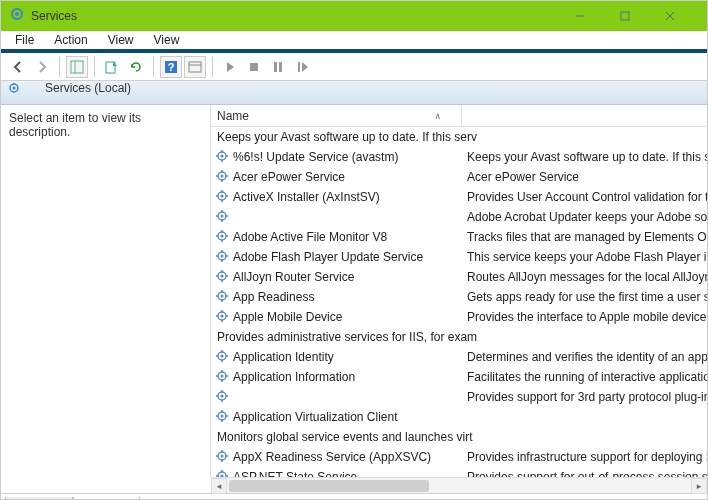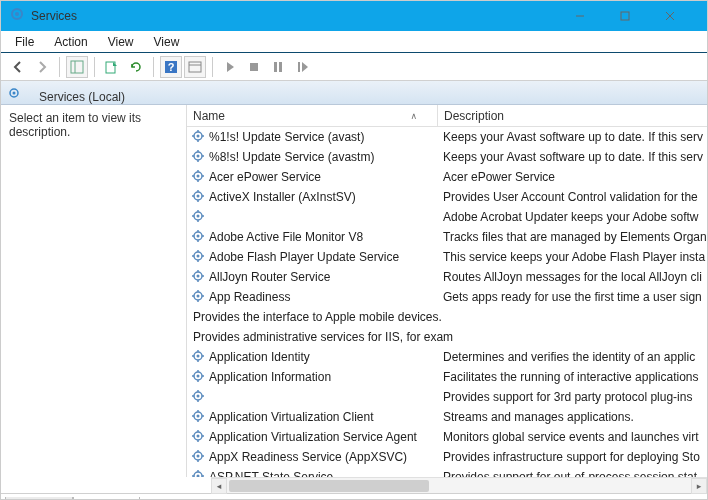--- a/index.html
+++ b/index.html
@@ -1,44 +1,44 @@
 <!DOCTYPE html>
 <html><head>
 <meta charset="utf-8">
 <style>
 * { box-sizing: border-box; margin: 0; padding: 0; font-family: "Segoe UI", Tahoma, sans-serif; }
 body { background: #fff; width: 708px; height: 500px; overflow: hidden; border: 1px solid #ccc; }
 
 
-.titlebar { height: 30px; display: flex; align-items: center; padding: 0 15px 0 8px; background: #0ea5e9; }
+.titlebar { height: 30px; display: flex; align-items: center; padding: 0 15px 0 8px; background: #84cc16; }
 .titlebar .app-icon svg { width: 16px; height: 16px; }
 .titlebar .title { font-size: 12px; color: #333; padding-left: 6px; flex: 1; }
 .titlebar .win-controls { display: flex; height: 100%; }
 .titlebar .win-btn { width: 45px; height: 100%; display: flex; align-items: center; justify-content: center; color: #777; font-size: 12px; }
 .titlebar .win-btn svg { width: 10px; height: 10px; stroke: #666; stroke-width: 1; fill: none; }
 
 
-.menubar { height: 22px; display: flex; align-items: center; padding: 0 4px; border-bottom: 1px solid #0c4a6e; }
+.menubar { height: 22px; display: flex; align-items: center; padding: 0 4px; border-bottom: 4px solid #0c4a6e; }
 .menubar .menu-item { font-size: 12px; color: #222; padding: 2px 10px; cursor: default; }
 
 
 .toolbar { height: 28px; display: flex; align-items: center; padding: 0 6px; border-bottom: 1px solid #d0d0d0; gap: 2px; }
 .toolbar .sep { width: 1px; height: 20px; background: #ccc; margin: 0 4px; }
 .toolbar .tbtn { width: 22px; height: 22px; display: flex; align-items: center; justify-content: center; border: 1px solid transparent; }
 .toolbar .tbtn.active { border: 1px solid #ccc; background: #f5f5f5; }
 .toolbar svg { width: 16px; height: 16px; }
 
 
-.tree-header { height: 24px; background: linear-gradient(#eaf1f8,#d5e4f2); border-bottom: 1px solid #b9c8d9; display: flex; align-items: flex-end; padding-left: 6px; gap: 18px; }
+.tree-header { height: 24px; background: linear-gradient(#eaf1f8,#d5e4f2); border-bottom: 1px solid #b9c8d9; display: flex; align-items: flex-start; padding-left: 6px; gap: 24px; }
 .tree-header .th-icon svg { width: 14px; height: 14px; }
 .tree-header .th-text { font-size: 12px; color: #333; }
 
 
 .content { display: flex; height: calc(100% - 30px - 22px - 28px - 24px - 22px); }
-.detail-pane { width: 186px; border-right: 1px solid #ddd; padding: 6px 8px; font-size: 12px; color: #333; }
+.detail-pane { width: 210px; border-right: 1px solid #ddd; padding: 6px 8px; font-size: 12px; color: #333; }
 .list-pane { flex: 1; display: flex; flex-direction: column; overflow: hidden; }
 
 
 .col-headers { height: 22px; display: flex; align-items: center; border-bottom: 1px solid #e0e0e0; font-size: 12px; color: #333; position: relative; }
 .ch-name { width: 250px; padding-left: 6px; display: flex; align-items: center; }
 .ch-name .sort-caret { font-size: 9px; color: #777; margin-left: auto; margin-right: 20px;}
 .ch-desc { flex: 1; padding-left: 6px; }
 .ch-sep { width: 1px; height: 100%; background: #e0e0e0; }
 
 
@@ -182,54 +182,38 @@
   <div class="detail-pane">
     <span>Select an item to view its description.</span>
   </div>
   <div class="list-pane">
     <div class="col-headers">
       <div class="ch-name">
         <span>Name</span>
         <span class="sort-caret">∧</span>
       </div>
       <div class="ch-sep"></div>
-      <div class="ch-desc">
-        <span>Description</span>
-      </div>
     </div>
     <div class="rows" id="rows">
         <div class="row">
-          <div class="cell-name">
-            <span class="gear-ico"><svg viewBox="0 0 14 14">
-                <circle cx="7" cy="7" r="4" fill="none" stroke="#5a8abd" stroke-width="1.5"></circle>
-                <circle cx="7" cy="7" r="1.5" fill="#5a8abd"></circle>
-                <g stroke="#5a8abd" stroke-width="1.5">
-                  <line x1="7" y1="1" x2="7" y2="3"></line>
-                  <line x1="7" y1="11" x2="7" y2="13"></line>
-                  <line x1="1" y1="7" x2="3" y2="7"></line>
-                  <line x1="11" y1="7" x2="13" y2="7"></line>
-                </g>
-              </svg></span>
-            <span>%1!s! Update Service (avast)</span>
-          </div>
           <div class="cell-desc"><span>Keeps your Avast software up to date. If this serv</span></div>
         </div>
         <div class="row">
           <div class="cell-name">
             <span class="gear-ico"><svg viewBox="0 0 14 14">
                 <circle cx="7" cy="7" r="4" fill="none" stroke="#5a8abd" stroke-width="1.5"></circle>
                 <circle cx="7" cy="7" r="1.5" fill="#5a8abd"></circle>
                 <g stroke="#5a8abd" stroke-width="1.5">
                   <line x1="7" y1="1" x2="7" y2="3"></line>
                   <line x1="7" y1="11" x2="7" y2="13"></line>
                   <line x1="1" y1="7" x2="3" y2="7"></line>
                   <line x1="11" y1="7" x2="13" y2="7"></line>
                 </g>
               </svg></span>
-            <span>%8!s! Update Service (avastm)</span>
+            <span>%6!s! Update Service (avastm)</span>
           </div>
           <div class="cell-desc"><span>Keeps your Avast software up to date. If this serv</span></div>
         </div>
         <div class="row">
           <div class="cell-name">
             <span class="gear-ico"><svg viewBox="0 0 14 14">
                 <circle cx="7" cy="7" r="4" fill="none" stroke="#5a8abd" stroke-width="1.5"></circle>
                 <circle cx="7" cy="7" r="1.5" fill="#5a8abd"></circle>
                 <g stroke="#5a8abd" stroke-width="1.5">
                   <line x1="7" y1="1" x2="7" y2="3"></line>
@@ -331,20 +315,33 @@
                   <line x1="7" y1="11" x2="7" y2="13"></line>
                   <line x1="1" y1="7" x2="3" y2="7"></line>
                   <line x1="11" y1="7" x2="13" y2="7"></line>
                 </g>
               </svg></span>
             <span>App Readiness</span>
           </div>
           <div class="cell-desc"><span>Gets apps ready for use the first time a user sign</span></div>
         </div>
         <div class="row">
+          <div class="cell-name">
+            <span class="gear-ico"><svg viewBox="0 0 14 14">
+                <circle cx="7" cy="7" r="4" fill="none" stroke="#5a8abd" stroke-width="1.5"></circle>
+                <circle cx="7" cy="7" r="1.5" fill="#5a8abd"></circle>
+                <g stroke="#5a8abd" stroke-width="1.5">
+                  <line x1="7" y1="1" x2="7" y2="3"></line>
+                  <line x1="7" y1="11" x2="7" y2="13"></line>
+                  <line x1="1" y1="7" x2="3" y2="7"></line>
+                  <line x1="11" y1="7" x2="13" y2="7"></line>
+                </g>
+              </svg></span>
+            <span>Apple Mobile Device</span>
+          </div>
           <div class="cell-desc"><span>Provides the interface to Apple mobile devices.</span></div>
         </div>
         <div class="row">
           <div class="cell-desc"><span>Provides administrative services for IIS, for exam</span></div>
         </div>
         <div class="row">
           <div class="cell-name">
             <span class="gear-ico"><svg viewBox="0 0 14 14">
                 <circle cx="7" cy="7" r="4" fill="none" stroke="#5a8abd" stroke-width="1.5"></circle>
                 <circle cx="7" cy="7" r="1.5" fill="#5a8abd"></circle>
@@ -397,36 +394,22 @@
                 <circle cx="7" cy="7" r="1.5" fill="#5a8abd"></circle>
                 <g stroke="#5a8abd" stroke-width="1.5">
                   <line x1="7" y1="1" x2="7" y2="3"></line>
                   <line x1="7" y1="11" x2="7" y2="13"></line>
                   <line x1="1" y1="7" x2="3" y2="7"></line>
                   <line x1="11" y1="7" x2="13" y2="7"></line>
                 </g>
               </svg></span>
             <span>Application Virtualization Client</span>
           </div>
-          <div class="cell-desc"><span>Streams and manages applications.</span></div>
-        </div>
-        <div class="row">
-          <div class="cell-name">
-            <span class="gear-ico"><svg viewBox="0 0 14 14">
-                <circle cx="7" cy="7" r="4" fill="none" stroke="#5a8abd" stroke-width="1.5"></circle>
-                <circle cx="7" cy="7" r="1.5" fill="#5a8abd"></circle>
-                <g stroke="#5a8abd" stroke-width="1.5">
-                  <line x1="7" y1="1" x2="7" y2="3"></line>
-                  <line x1="7" y1="11" x2="7" y2="13"></line>
-                  <line x1="1" y1="7" x2="3" y2="7"></line>
-                  <line x1="11" y1="7" x2="13" y2="7"></line>
-                </g>
-              </svg></span>
-            <span>Application Virtualization Service Agent</span>
-          </div>
+        </div>
+        <div class="row">
           <div class="cell-desc"><span>Monitors global service events and launches virt</span></div>
         </div>
         <div class="row">
           <div class="cell-name">
             <span class="gear-ico"><svg viewBox="0 0 14 14">
                 <circle cx="7" cy="7" r="4" fill="none" stroke="#5a8abd" stroke-width="1.5"></circle>
                 <circle cx="7" cy="7" r="1.5" fill="#5a8abd"></circle>
                 <g stroke="#5a8abd" stroke-width="1.5">
                   <line x1="7" y1="1" x2="7" y2="3"></line>
                   <line x1="7" y1="11" x2="7" y2="13"></line>

